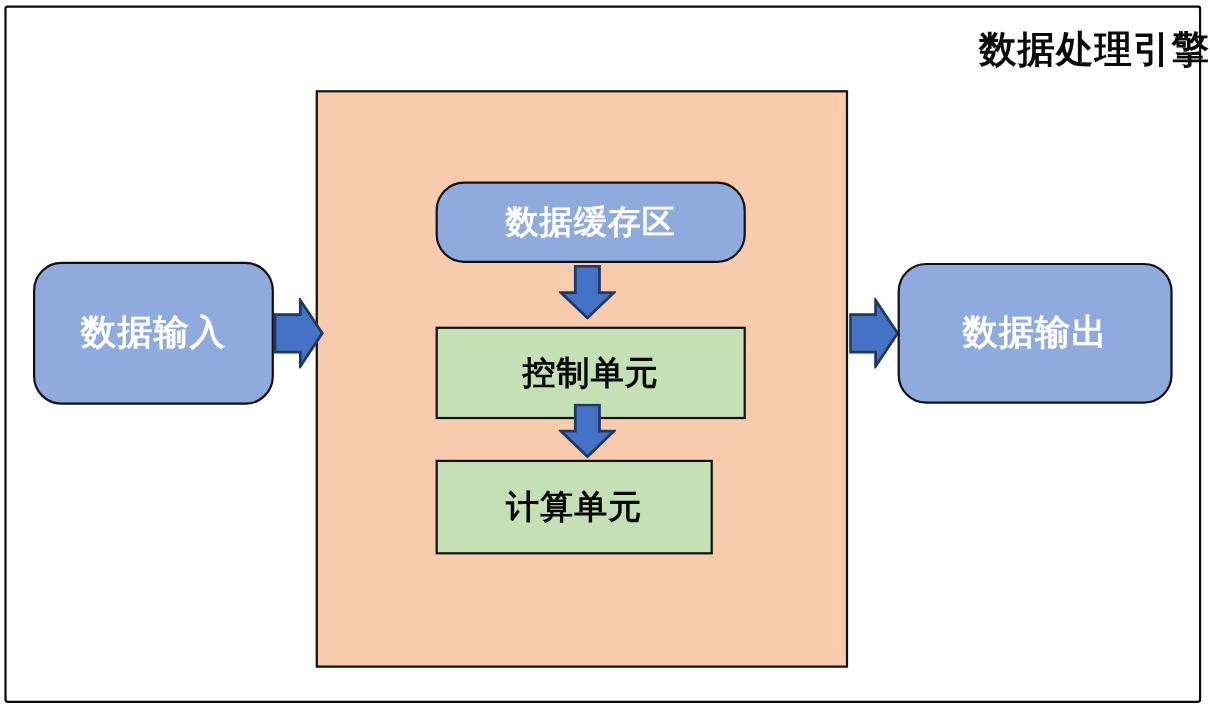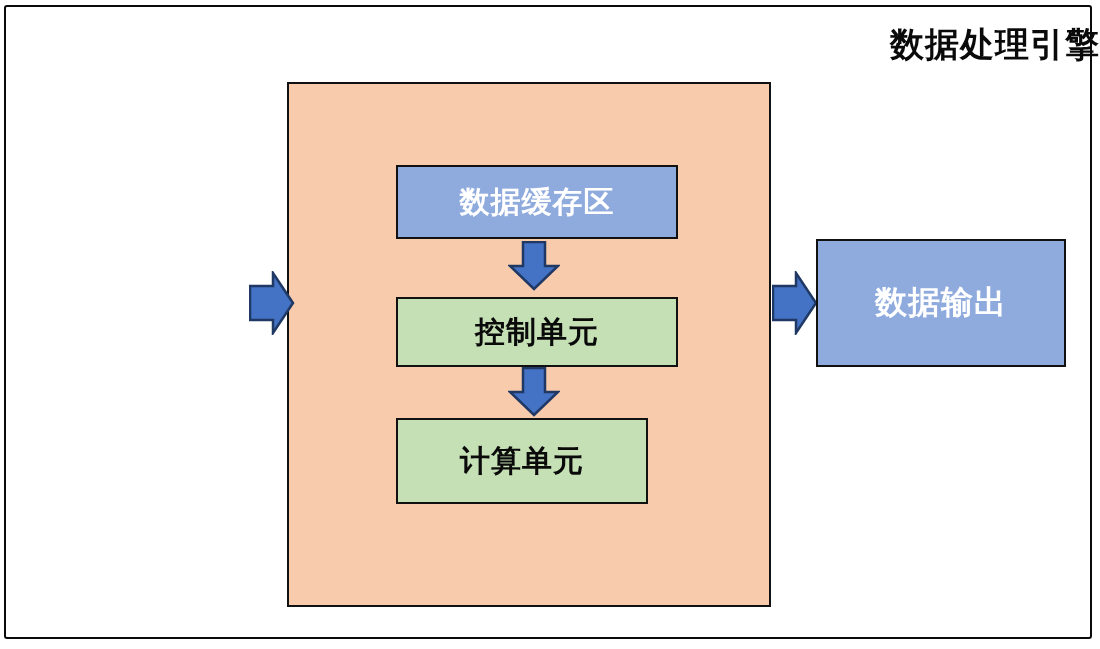--- a/index.html
+++ b/index.html
@@ -52,30 +52,31 @@
     align-items: center;
     justify-content: center;
     border: 2px solid #111111;
     box-sizing: border-box;
     letter-spacing: 1px;
   }
   .node.blue {
     background: #8FAADC;
     color: #ffffff;
     font-weight: 700;
+    border-radius: 26px;
   }
   .node.green {
     background: #C5E0B4;
     color: #0a0a0a;
     font-weight: 600;
   }
   .node-input  { left: 30px;  top: 238px; width: 219px; height: 130px; font-size: 32px; }
   .node-output { left: 816px; top: 239px; width: 250px; height: 128px; font-size: 32px; }
   .node-buffer { left: 396px; top: 165px; width: 282px; height: 74px;  font-size: 30px; }
-  .node-control{ left: 396px; top: 297px; width: 282px; height: 70px;  font-size: 30px; }
+  .node-control{ left: 396px; top: 297px; width: 282px; height: 84px;  font-size: 30px; }
   .node-compute{ left: 396px; top: 418px; width: 252px; height: 86px;  font-size: 30px; }
   .arrow {
     position: absolute;
     display: block;
   }
   .arrow polygon {
     fill: #4472C4;
     stroke: #1F3864;
     stroke-width: 2.5;
     stroke-linejoin: miter;
@@ -89,20 +90,21 @@
 <body>
 
 <div class="canvas">
 
   <div class="frame"></div>
 
   <div class="title">数据处理引擎</div>
 
   <div class="engine-container"></div>
 
+  <div class="node blue node-input">数据输入</div>
 
   <svg class="arrow arrow-in" viewBox="0 0 46 64">
     <polygon points="1,15 24,15 24,2 44,32 24,62 24,49 1,49"></polygon>
   </svg>
 
   <div class="node blue node-buffer">数据缓存区</div>
 
   <svg class="arrow arrow-down1" viewBox="0 0 52 50">
     <polygon points="15,1 37,1 37,25 50,25 26,48 2,25 15,25"></polygon>
   </svg>

